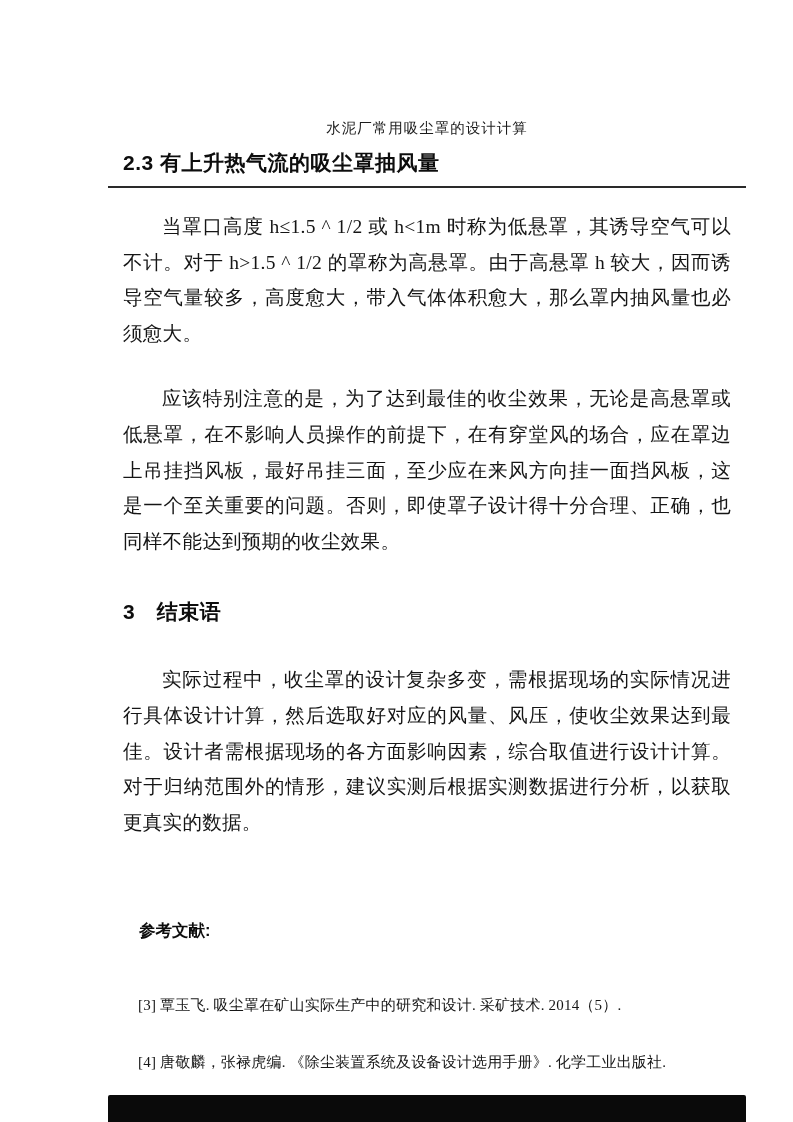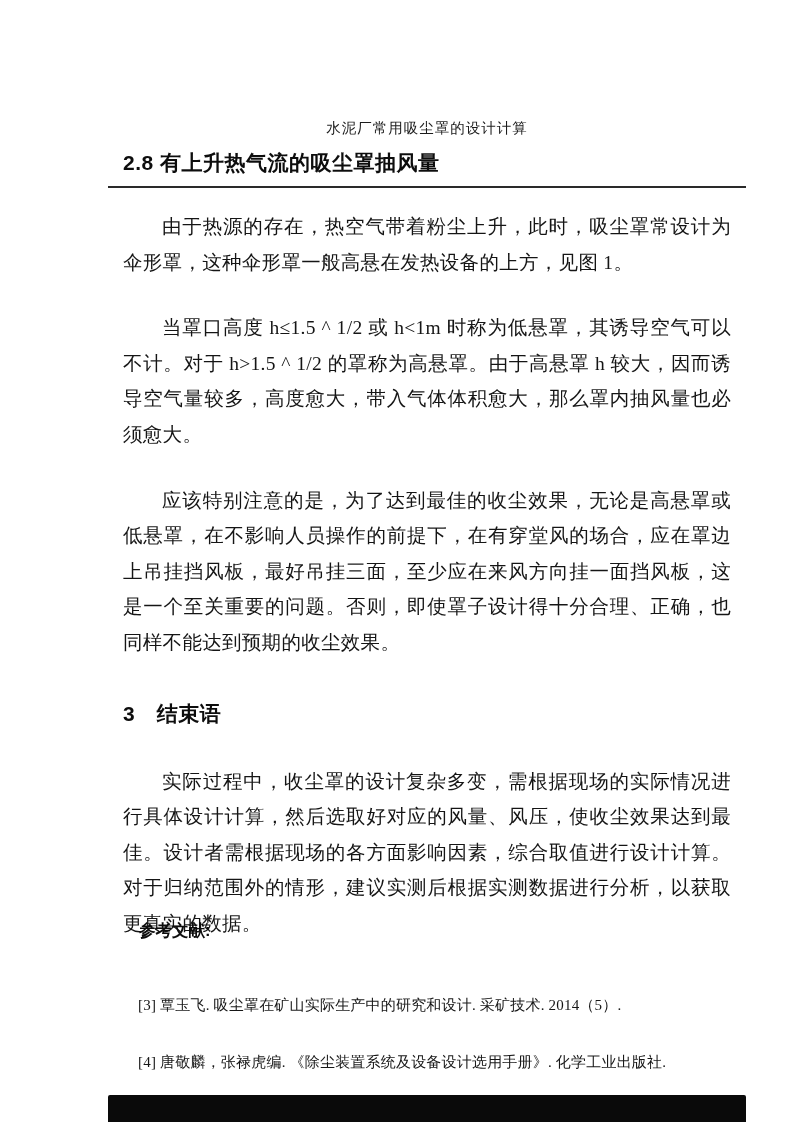--- a/index.html
+++ b/index.html
@@ -112,23 +112,22 @@
 <body>
 
 <div class="page">
 
   <header class="running-header">
     <div class="header-title">水泥厂常用吸尘罩的设计计算</div>
     <div class="header-rule"></div>
   </header>
 
   <main class="content">
-    <h1 class="section-heading heading-1">2.8 有上升热气流的吸尘罩抽风量</h1>
+    <h1 class="section-heading heading-1">2.3 有上升热气流的吸尘罩抽风量</h1>
 
-    <p class="body-para">由于热源的存在，热空气带着粉尘上升，此时，吸尘罩常设计为伞形罩，这种伞形罩一般高悬在发热设备的上方，见图 1。</p>
 
     <p class="body-para">当罩口高度 h≤1.5 ^ 1/2 或 h&lt;1m 时称为低悬罩，其诱导空气可以不计。对于 h&gt;1.5 ^ 1/2 的罩称为高悬罩。由于高悬罩 h 较大，因而诱导空气量较多，高度愈大，带入气体体积愈大，那么罩内抽风量也必须愈大。</p>
 
     <p class="body-para">应该特别注意的是，为了达到最佳的收尘效果，无论是高悬罩或低悬罩，在不影响人员操作的前提下，在有穿堂风的场合，应在罩边上吊挂挡风板，最好吊挂三面，至少应在来风方向挂一面挡风板，这是一个至关重要的问题。否则，即使罩子设计得十分合理、正确，也同样不能达到预期的收尘效果。</p>
 
     <h1 class="section-heading heading-2">3　结束语</h1>
 
     <p class="body-para">实际过程中，收尘罩的设计复杂多变，需根据现场的实际情况进行具体设计计算，然后选取好对应的风量、风压，使收尘效果达到最佳。设计者需根据现场的各方面影响因素，综合取值进行设计计算。对于归纳范围外的情形，建议实测后根据实测数据进行分析，以获取更真实的数据。</p>
   </main>
 

